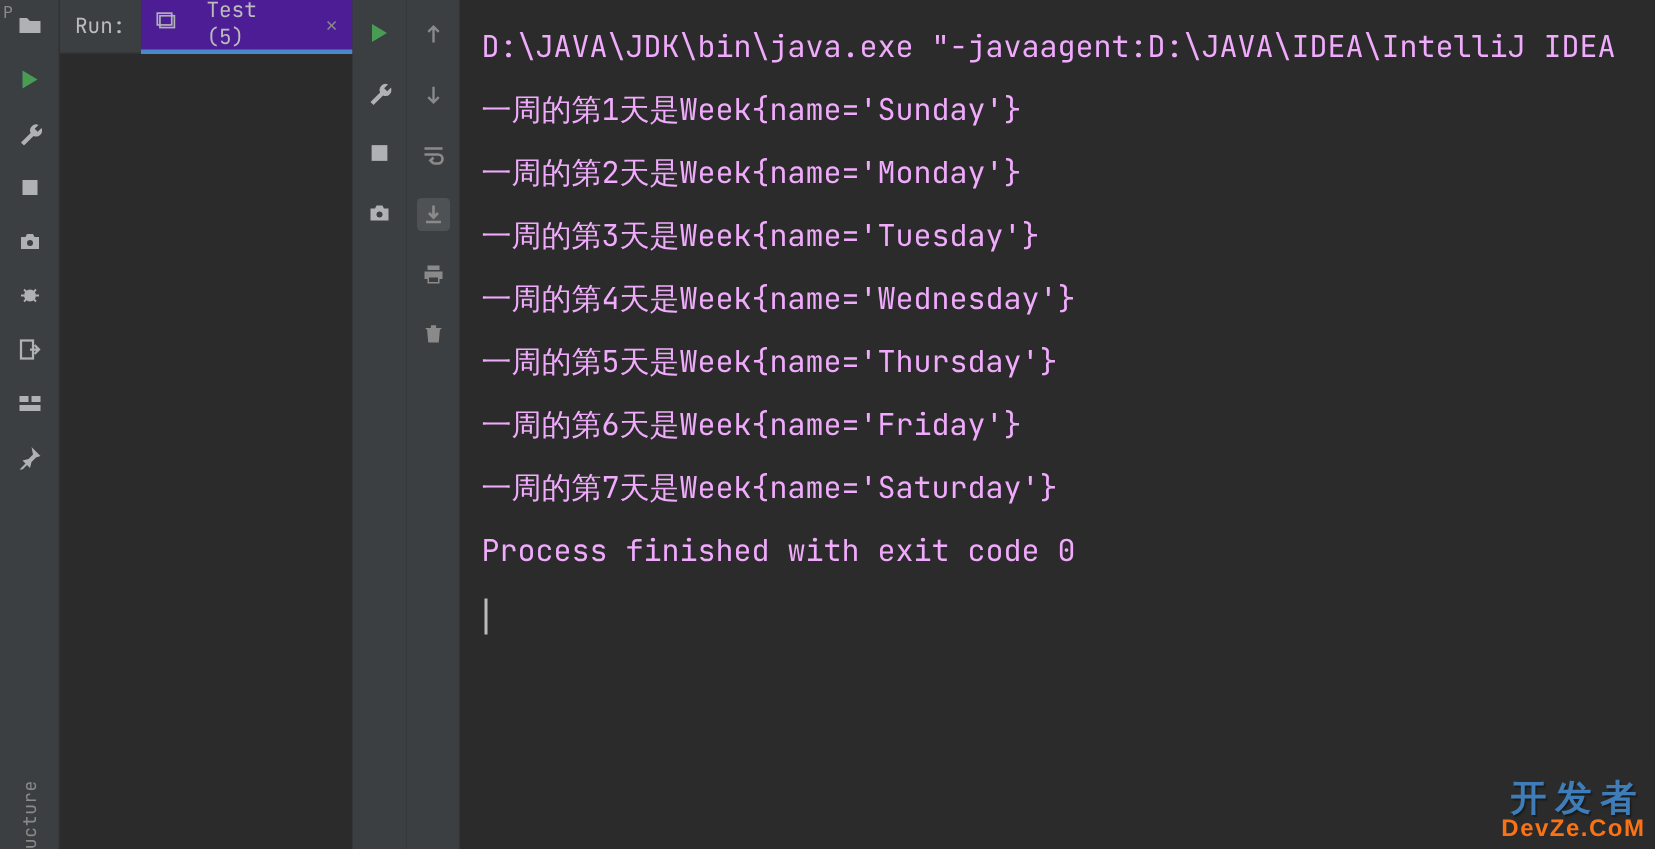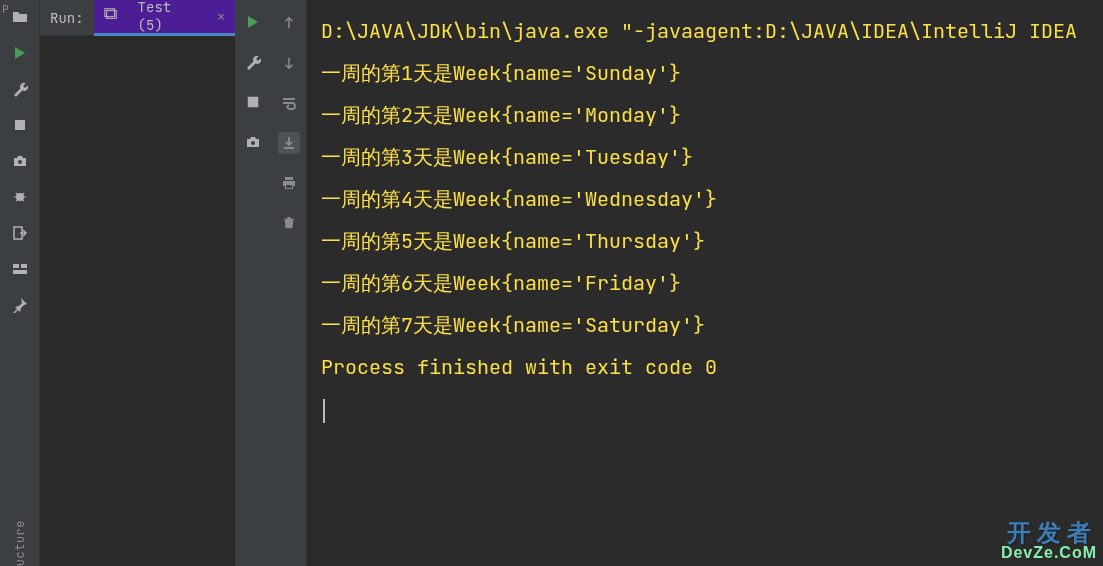--- a/index.html
+++ b/index.html
@@ -131,21 +131,21 @@
     .nav-col .nav.active {
       background: #4f5254;
       border-radius: 3px;
     }
     .console {
       flex: 1;
       background: #2b2b2b;
       padding: 10px 14px;
       font-size: 20px;
       line-height: 42px;
-      color: #fde047;
+      color: #f0abfc;
       font-family: "JetBrains Mono", "Consolas", "Microsoft YaHei", monospace;
       white-space: pre;
       overflow: hidden;
       position: relative;
     }
     .console .cursor {
       display: inline-block;
       width: 2px;
       height: 24px;
       background: #bbbbbb;
@@ -164,21 +164,21 @@
     .watermark .wm-top {
       font-size: 24px;
       font-weight: bold;
       color: #3e7db8;
       letter-spacing: 6px;
       text-shadow: 1px 1px 1px rgba(0,0,0,0.4);
     }
     .watermark .wm-bot {
       font-size: 16px;
       font-weight: bold;
-      color: #86efac;
+      color: #f97316;
       letter-spacing: 1px;
     }
   </style>
 </head>
 <body>
 
 <div class="left-gutter">
   <div class="icon">
     <svg viewBox="0 0 16 16" fill="currentColor">
         <path d="M1 3h5l2 2h7v8H1z"></path>

